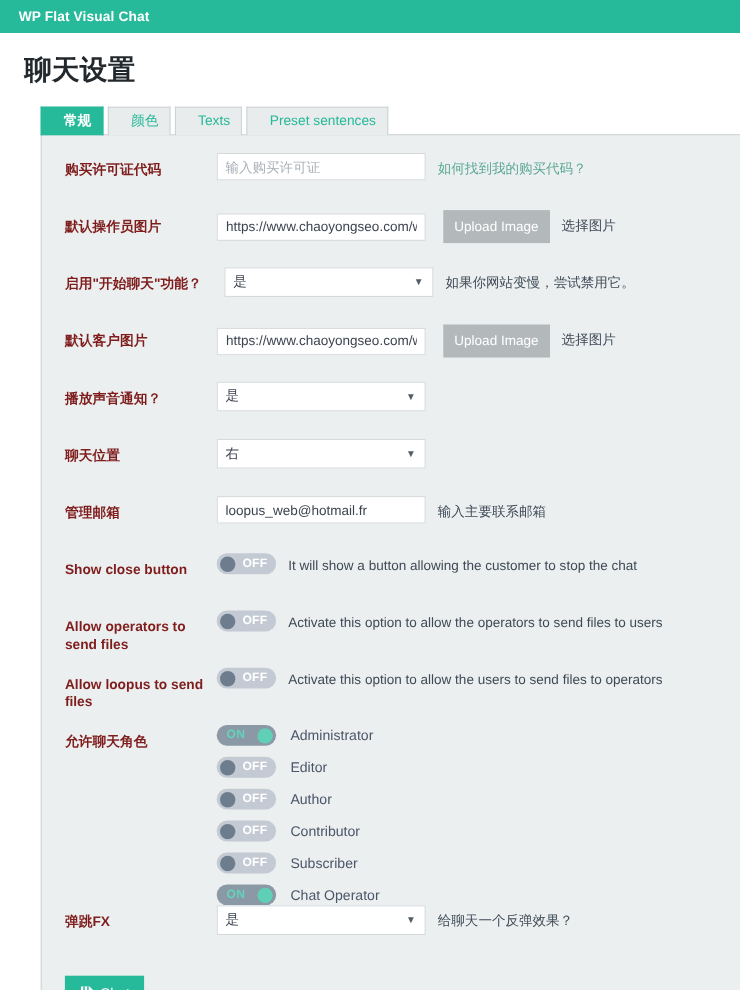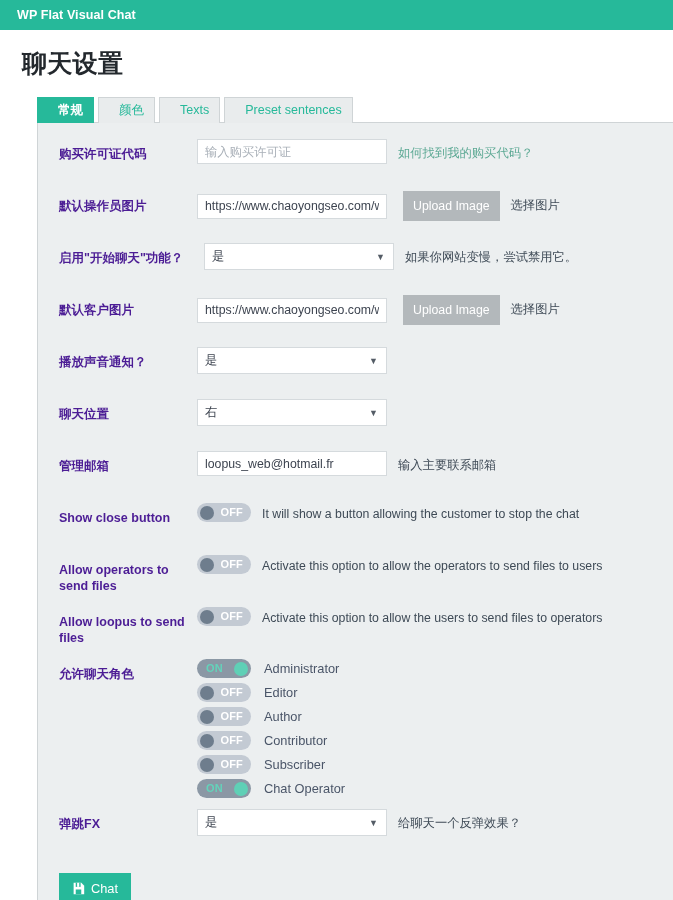--- a/index.html
+++ b/index.html
@@ -80,21 +80,21 @@
     display: flex;
     align-items: flex-start;
     padding: 0 0 0 21px;
     min-height: 52px;
   }
   .row-label {
     width: 138px;
     flex: 0 0 138px;
     font-size: 12.5px;
     font-weight: bold;
-    color: #4c1d95;
+    color: #7f1d1d;
     line-height: 16px;
     padding-top: 7px;
   }
   .row-field {
     flex: 1;
     display: flex;
     align-items: flex-start;
   }
   .row-ctrl { display: flex; align-items: center; }
 
@@ -187,21 +187,21 @@
     font-weight: bold;
     color: #ffffff;
     line-height: 15px;
     letter-spacing: .2px;
   }
   .toggle.on { background: #8b98a5; }
   .toggle.on .knob { left: auto; right: 3px; background: #5fd0b6; }
   .toggle.on .txt { right: auto; left: 9px; color: #63d3ba; }
 
   
-  .roles { display: flex; flex-direction: column; gap: 5px; }
+  .roles { display: flex; flex-direction: column; gap: 10px; }
   .role-item { display: flex; align-items: center; }
   .role-name {
     margin-left: 13px;
     font-size: 12.8px;
     color: #4a5568;
     line-height: 16px;
   }
 
   
   .save-row { padding: 12px 0 0 21px; }

